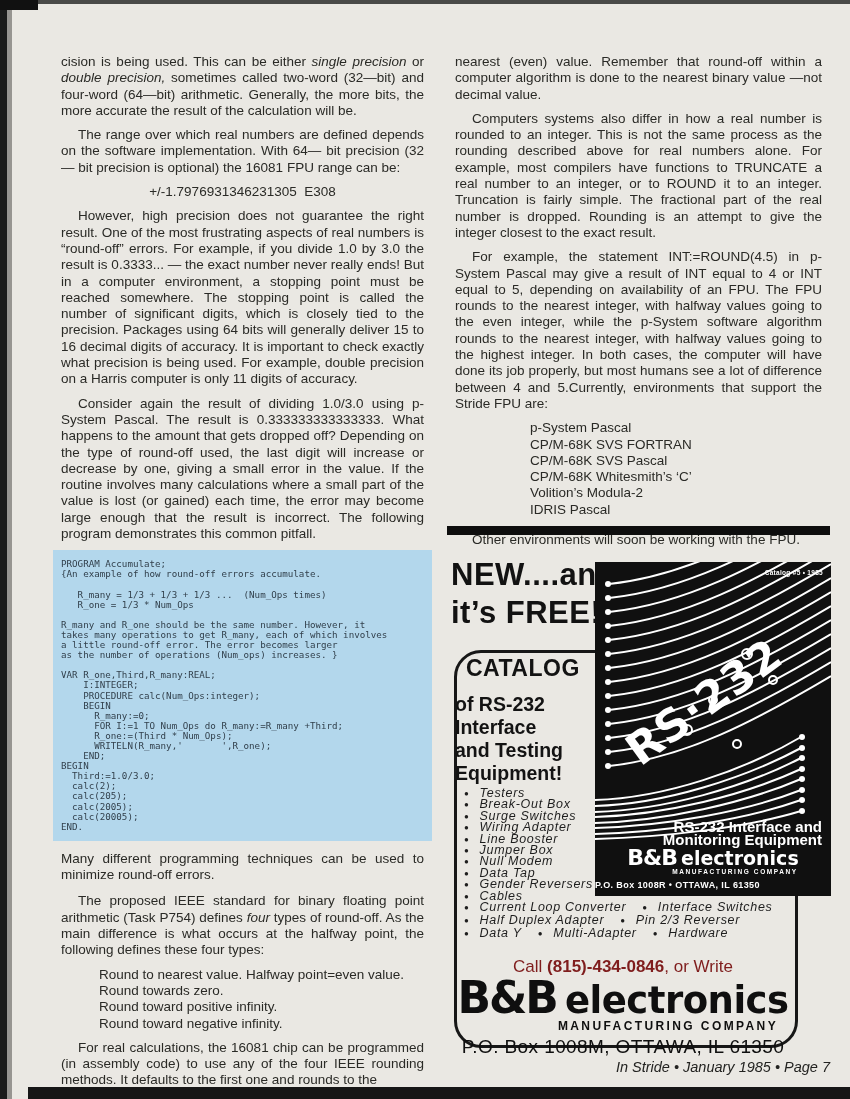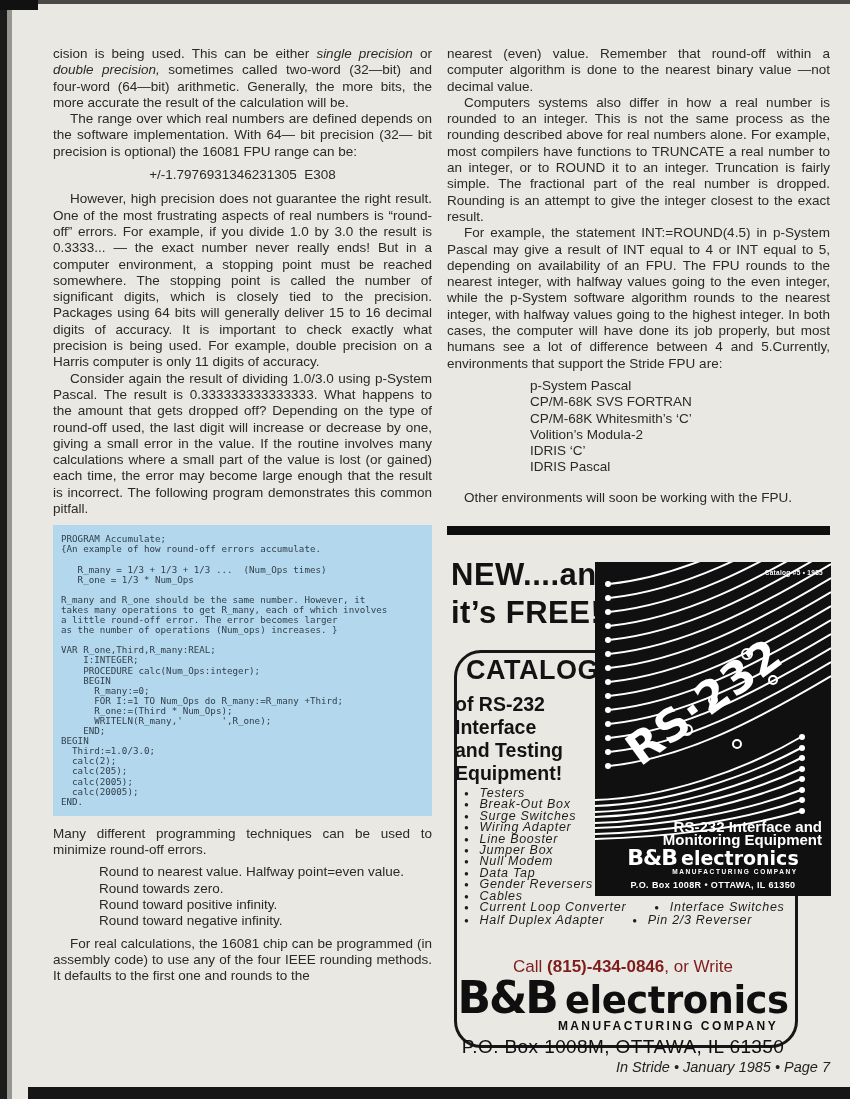--- a/index.html
+++ b/index.html
@@ -12,21 +12,21 @@
   .scan-left{position:absolute;left:0;top:0;width:7px;height:100%;background:#1b1b1b;}
   .scan-left2{position:absolute;left:7px;top:0;width:5px;height:100%;background:#979591;}
   .scan-top{position:absolute;left:0;top:0;width:100%;height:4px;background:#4a4a48;}
   .scan-top-left{position:absolute;left:0;top:0;width:38px;height:10px;background:#111;}
   .scan-bottom{position:absolute;left:28px;right:0;top:1087px;height:12px;background:#161616;}
 
   
   .col{position:absolute;top:46px;width:379px;font-size:13.5px;line-height:16.3px;text-align:justify;}
   .col-left{left:53px;}
   .col-right{left:447px;width:383px;}
-  .body-p{margin:0;}
+  .body-p{margin:8px;}
   .indent{text-indent:17px;}
   .gap-top{margin-top:10px;}
   .em{font-style:italic;}
 
   .formula{margin:7px 0 8px;text-align:center;white-space:pre;text-indent:0;}
 
   .codeblock{
     margin:8px 0 10px;background:#b3d7ec;color:#32404c;
     font-family:"DejaVu Sans Mono", monospace;font-size:9.2px;line-height:10.1px;
     padding:9px 8px;white-space:pre;text-align:left;
@@ -42,25 +42,25 @@
   
   .ad-rule{position:absolute;left:447px;top:526px;width:383px;height:9px;background:#0e0e0e;}
   .ad-headline{
     position:absolute;left:451px;top:556px;width:230px;
     font-size:31px;font-weight:bold;line-height:38px;letter-spacing:0.5px;color:#121212;text-align:left;
   }
   .ad-box{
     position:absolute;left:454px;top:650px;width:338px;height:392px;
     border:3px solid #171717;border-radius:27px;background:transparent;
   }
-  .ad-title{position:absolute;left:466px;top:655px;font-size:27px;font-weight:bold;letter-spacing:0.5px;color:#131313;}
+  .ad-title{position:absolute;left:466px;top:655px;font-size:23px;font-weight:bold;letter-spacing:0.5px;color:#131313;}
   .ad-sub{position:absolute;left:455px;top:693px;font-size:19.5px;font-weight:bold;line-height:23px;color:#131313;text-align:left;}
   .ad-items{position:absolute;left:464px;top:786px;width:330px;text-align:left;}
   .b-row{display:flex;align-items:baseline;height:11.4px;}
-  .b-row.wide{height:13px;gap:12px;}
+  .b-row.wide{height:13px;}
   .b-seg{
     font-style:italic;font-size:12.5px;letter-spacing:0.7px;color:#1e1e1e;
     white-space:nowrap;margin-right:16px;
   }
   .b-seg::before{content:"●";font-style:normal;font-size:8px;margin-right:10px;position:relative;top:-1px;}
   .ad-call{position:absolute;left:454px;top:957px;width:338px;text-align:center;font-size:17px;color:#7f1d1d;}
   .ad-call .phone{font-weight:bold;}
   .ad-logo{position:absolute;left:454px;top:972px;width:338px;text-align:center;color:#0f0f0f;}
   .logo-row{display:flex;justify-content:center;align-items:baseline;}
   .logo-bb{font-size:44px;font-weight:900;letter-spacing:-2px;font-family:"DejaVu Sans", sans-serif;}
@@ -71,21 +71,21 @@
   
   .ad-image{position:absolute;left:595px;top:562px;width:236px;height:334px;background:#101010;color:#fff;}
   .ad-image svg{position:absolute;left:0;top:0;}
   .img-tag{position:absolute;top:7px;right:8px;font-size:6.5px;font-weight:bold;letter-spacing:0.3px;}
   .img-caption{position:absolute;right:9px;top:258px;text-align:right;font-weight:bold;font-size:15px;line-height:13px;}
   .img-logo{position:absolute;left:0;right:0;top:283px;display:flex;flex-direction:column;align-items:center;}
   .img-logo .row{display:flex;align-items:baseline;}
   .img-bb{font-size:22px;font-weight:900;letter-spacing:-1px;font-family:"DejaVu Sans", sans-serif;}
   .img-name{font-size:19px;font-weight:900;margin-left:4px;font-family:"DejaVu Sans", sans-serif;}
   .img-sub{font-size:6.5px;font-weight:bold;letter-spacing:1.6px;margin-top:-2px;padding-left:44px;}
-  .img-addr{position:absolute;left:0;right:0;top:318px;text-align:center;font-size:9px;font-weight:bold;letter-spacing:0.4px;}
+  .img-addr{position:absolute;left:0;right:0;top:318px;text-align:left;font-size:9px;font-weight:bold;letter-spacing:0.4px;}
 
   .footer{position:absolute;right:20px;top:1059px;font-style:italic;font-size:14.5px;color:#232321;}
 </style>
 </head>
 <body>
 
 <div class="page">
 
   <div class="scan-left"></div>
   <div class="scan-left2"></div>
@@ -120,39 +120,40 @@
       WRITELN(R_many,'       ',R_one);
     END;
 BEGIN
   Third:=1.0/3.0;
   calc(2);
   calc(205);
   calc(2005);
   calc(20005);
 END.</pre>
     <p class="body-p">Many different programming techniques can be used to minimize round-off errors.</p>
+    <p class="body-p indent gap-top"><span>The proposed IEEE standard for binary floating point arithmetic (Task P754) defines </span><span class="em">four</span><span> types of round-off. As the main difference is what occurs at the halfway point, the following defines these four types:</span></p>
     <div class="roundtypes">
       <div>Round to nearest value. Halfway point=even value.</div>
       <div>Round towards zero.</div>
       <div>Round toward positive infinity.</div>
       <div>Round toward negative infinity.</div>
     </div>
     <p class="body-p indent">For real calculations, the 16081 chip can be programmed (in assembly code) to use any of the four IEEE rounding methods. It defaults to the first one and rounds to the</p>
   </div>
 
   <div class="col col-right">
     <p class="body-p">nearest (even) value. Remember that round-off within a computer algorithm is done to the nearest binary value —not decimal value.</p>
     <p class="body-p indent">Computers systems also differ in how a real number is rounded to an integer. This is not the same process as the rounding described above for real numbers alone. For example, most compilers have functions to TRUNCATE a real number to an integer, or to ROUND it to an integer. Truncation is fairly simple. The fractional part of the real number is dropped. Rounding is an attempt to give the integer closest to the exact result.</p>
     <p class="body-p indent">For example, the statement INT:=ROUND(4.5) in p-System Pascal may give a result of INT equal to 4 or INT equal to 5, depending on availability of an FPU. The FPU rounds to the nearest integer, with halfway values going to the even integer, while the p-System software algorithm rounds to the nearest integer, with halfway values going to the highest integer. In both cases, the computer will have done its job properly, but most humans see a lot of difference between 4 and 5.Currently, environments that support the Stride FPU are:</p>
     <div class="fpu-list">
       <div>p-System Pascal</div>
       <div>CP/M-68K SVS FORTRAN</div>
+      <div>CP/M-68K SVS Pascal</div>
       <div>CP/M-68K Whitesmith’s ‘C’</div>
       <div>Volition’s Modula-2</div>
-      <div>IDRIS ‘C’</div>
       <div>IDRIS Pascal</div>
     </div>
     <p class="body-p indent last-p">Other environments will soon be working with the FPU.</p>
   </div>
 
   <div class="ad-rule"></div>
 
   <div class="ad-headline">
     <div>NEW....and</div>
     <div>it’s FREE!</div>
@@ -199,20 +200,25 @@
     <div class="b-row">
         <span class="b-seg">Cables</span>
       </div>
     <div class="b-row wide">
         <span class="b-seg">Current Loop Converter</span>
         <span class="b-seg">Interface Switches</span>
       </div>
     <div class="b-row wide">
         <span class="b-seg">Half Duplex Adapter</span>
         <span class="b-seg">Pin 2/3 Reverser</span>
+      </div>
+    <div class="b-row wide">
+        <span class="b-seg">Data Y</span>
+        <span class="b-seg">Multi-Adapter</span>
+        <span class="b-seg">Hardware</span>
       </div>
   </div>
 
   <div class="ad-call"><span>Call </span><span class="phone">(815)-434-0846</span><span>, or Write</span></div>
 
   <div class="ad-logo">
     <div class="logo-row">
       <span class="logo-bb">B&amp;B</span>
       <span class="logo-name">electronics</span>
     </div>

